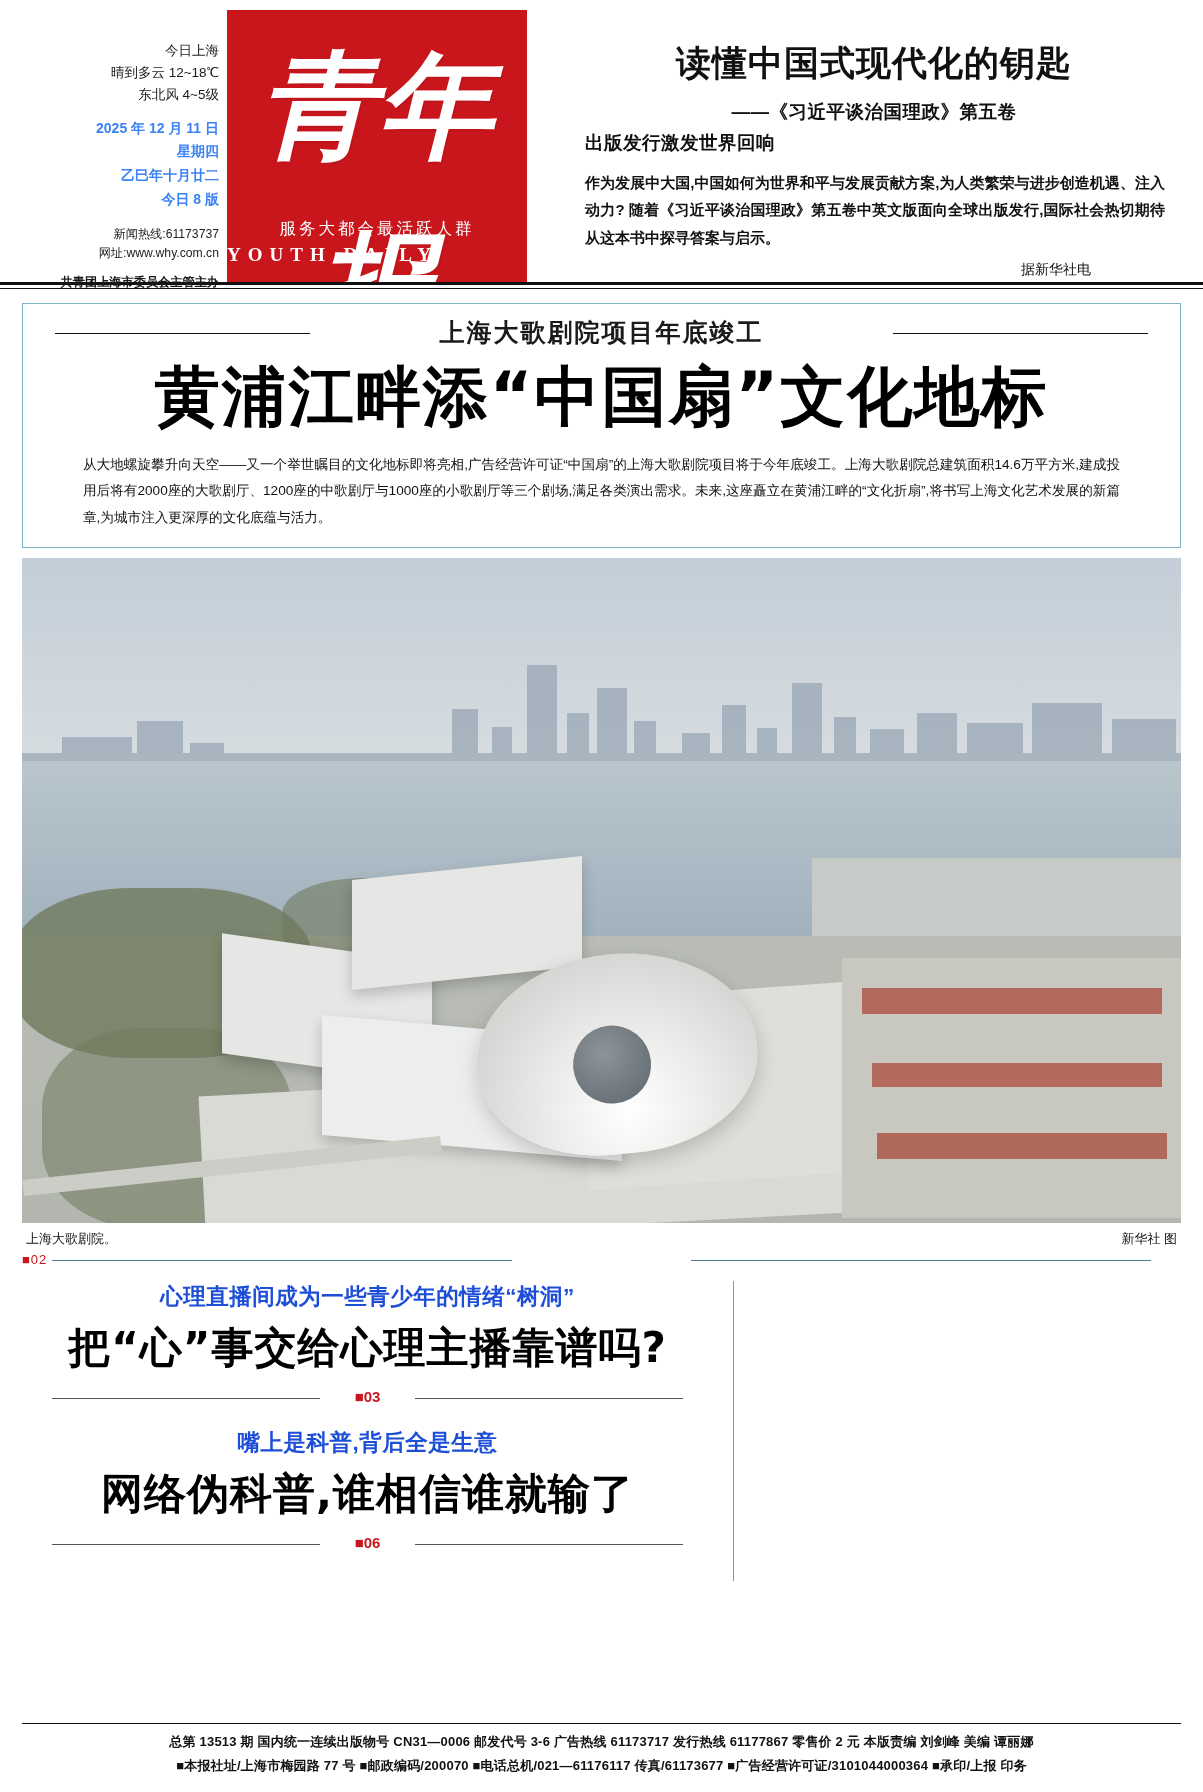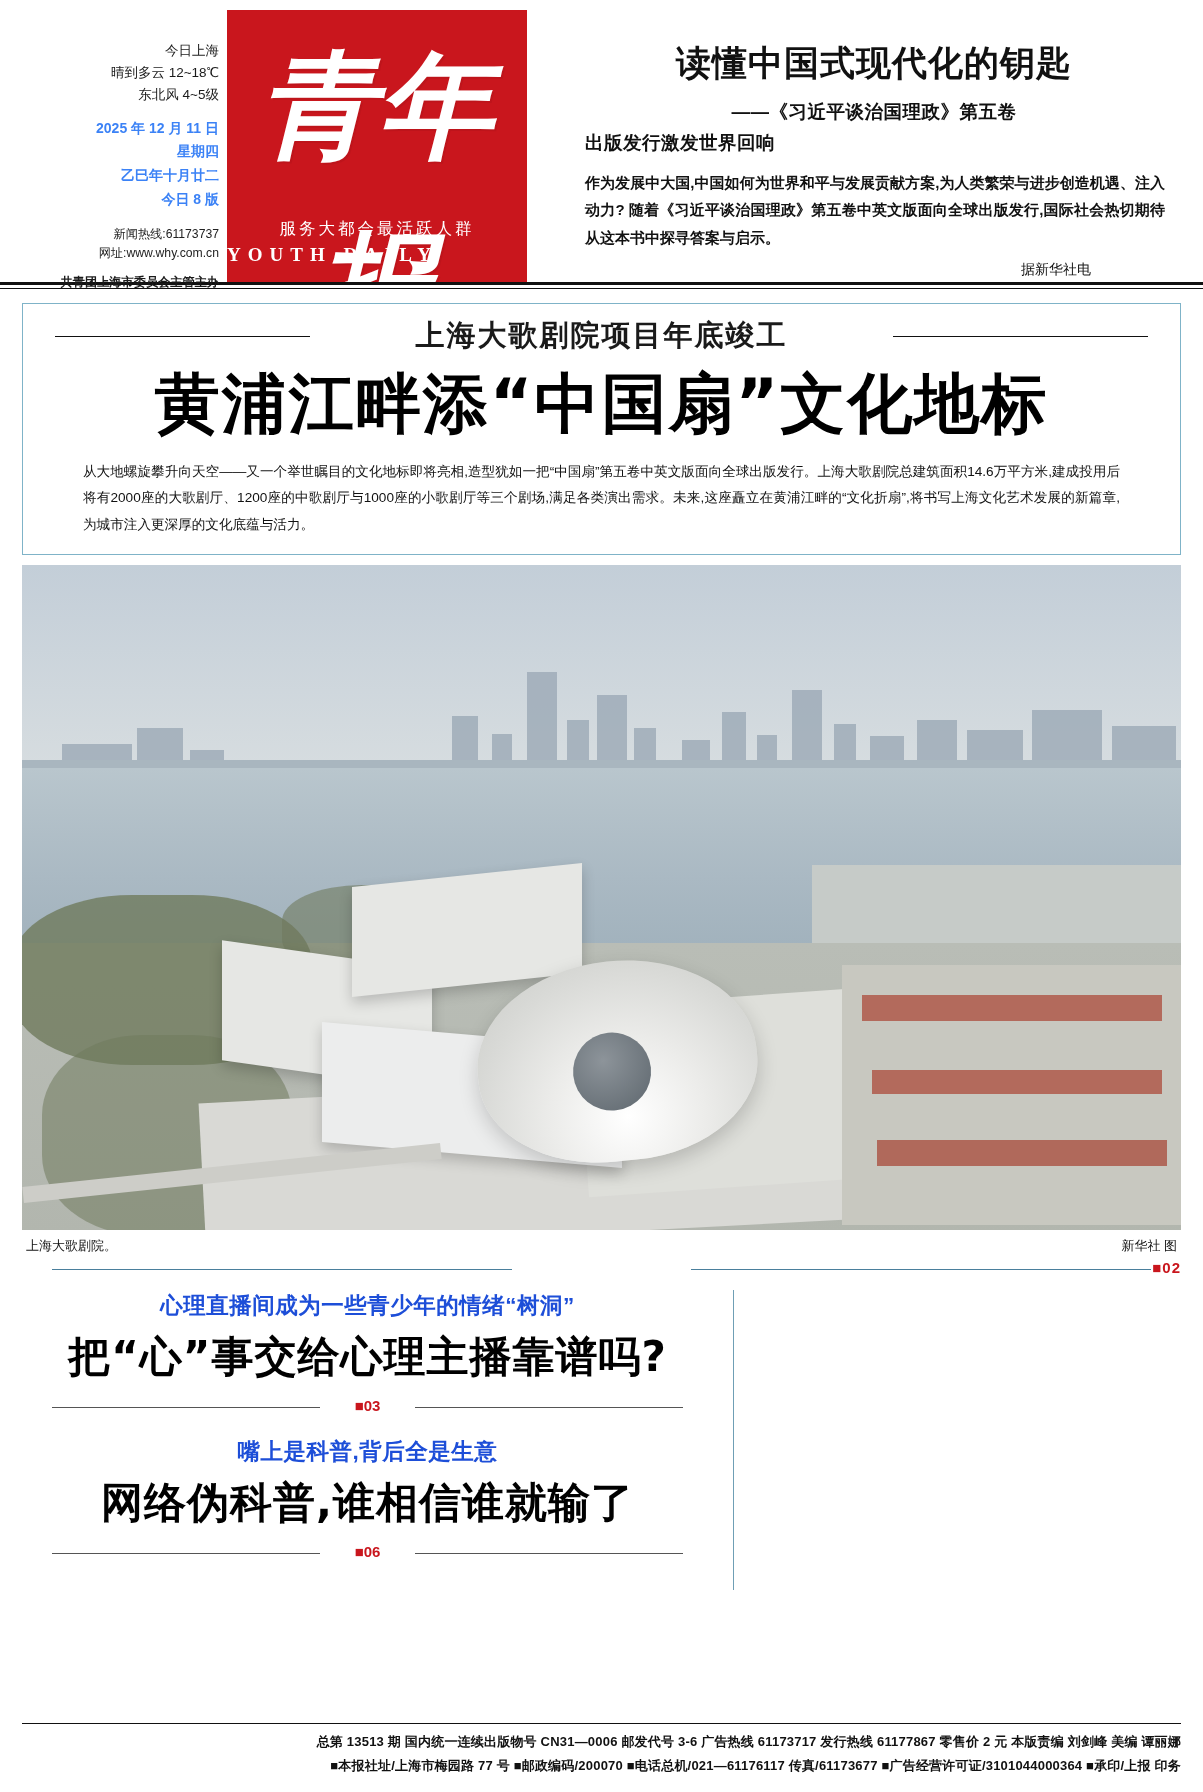--- a/index.html
+++ b/index.html
@@ -158,21 +158,21 @@
 
   
   .lead {
     margin-top: 14px;
     border: 1px solid #7fb3c8;
     padding: 12px 22px 16px 22px;
     box-sizing: border-box;
   }
   .lead .kicker {
     text-align: center;
-    font-size: 29px;
+    font-size: 25px;
     font-weight: bold;
     letter-spacing: 2px;
     color: #1a1a1a;
     position: relative;
   }
   .lead .kicker:before, .lead .kicker:after {
     content: "";
     position: absolute;
     top: 50%;
     width: 255px;
@@ -277,24 +277,24 @@
     background:#cdcdc8;
   }
   .photo-caption {
     display: flex;
     justify-content: space-between;
     font-size: 13px;
     padding: 7px 4px 0 4px;
     color: #111;
   }
   .page-ref {
-    text-align:right;
+    text-align:left;
     margin-top: 4px;
-    font-size: 15px;
-    font-weight: bold;
+    font-size: 13px;
+    font-weight: normal;
     position: relative;
   }
   .page-ref .num { color:#c9161d; letter-spacing: 1px;}
   .page-ref:before, .page-ref:after {
     content:"";
     position:absolute;
     top:55%;
     width: 460px;
     border-top:1px solid #4a7f9c;
   }
@@ -379,21 +379,21 @@
   }
 
   
   .footer {
     position: absolute;
     left: 22px; right: 22px;
     bottom: 14px;
   }
   .footer .frule { border-top: 1px solid #111; }
   .footer .l1, .footer .l2 {
-    text-align:right;
+    text-align:center;
     font-size: 13px;
     line-height: 1.85;
     letter-spacing: .2px;
   }
   .footer .l1 { margin-top: 6px; font-weight: bold;}
   .footer .l2 { font-weight: bold; }
 </style>
 </head>
 <body>
 
@@ -432,21 +432,21 @@
       <div class="credit">据新华社电</div>
     </div>
   </div>
 
   <div class="rule-thick"></div>
   <div class="rule-thin"></div>
 
   <div class="lead">
     <div class="kicker">上海大歌剧院项目年底竣工</div>
     <h2>黄浦江畔添“中国扇”文化地标</h2>
-    <div class="deck">从大地螺旋攀升向天空——又一个举世瞩目的文化地标即将亮相,造型犹如一把“中国扇”第五卷中英文版面向全球出版发行。上海大歌剧院总建筑面积14.6万平方米,建成投用后将有2000座的大歌剧厅、1200座的中歌剧厅与1000座的小歌剧厅等三个剧场,满足各类演出需求。未来,这座矗立在黄浦江畔的“文化折扇”,将书写上海文化艺术发展的新篇章,为城市注入更深厚的文化底蕴与活力。</div>
+    <div class="deck">从大地螺旋攀升向天空——又一个举世瞩目的文化地标即将亮相,广告经营许可证“中国扇”的上海大歌剧院项目将于今年底竣工。上海大歌剧院总建筑面积14.6万平方米,建成投用后将有2000座的大歌剧厅、1200座的中歌剧厅与1000座的小歌剧厅等三个剧场,满足各类演出需求。未来,这座矗立在黄浦江畔的“文化折扇”,将书写上海文化艺术发展的新篇章,为城市注入更深厚的文化底蕴与活力。</div>
   </div>
 
   <div class="photo-wrap">
     <div class="photo">
       <div class="sky"></div>
 
       <div class="skyline">
         <div class="bld" style="left:40px;width:70px;height:46px;"></div>
         <div class="bld" style="left:115px;width:46px;height:62px;"></div>
         <div class="bld" style="left:168px;width:34px;height:40px;"></div>

